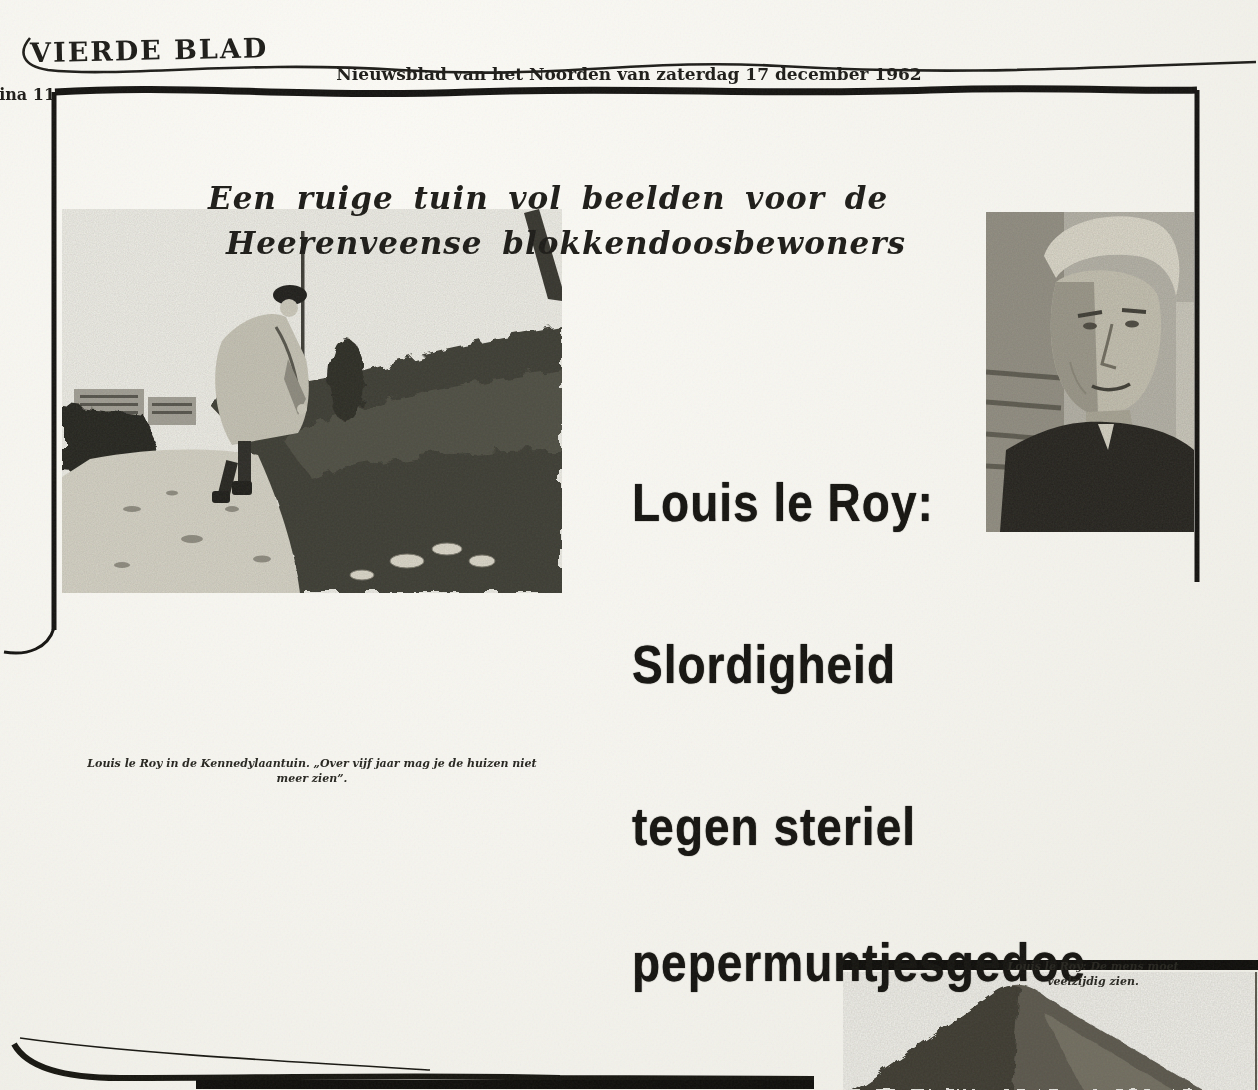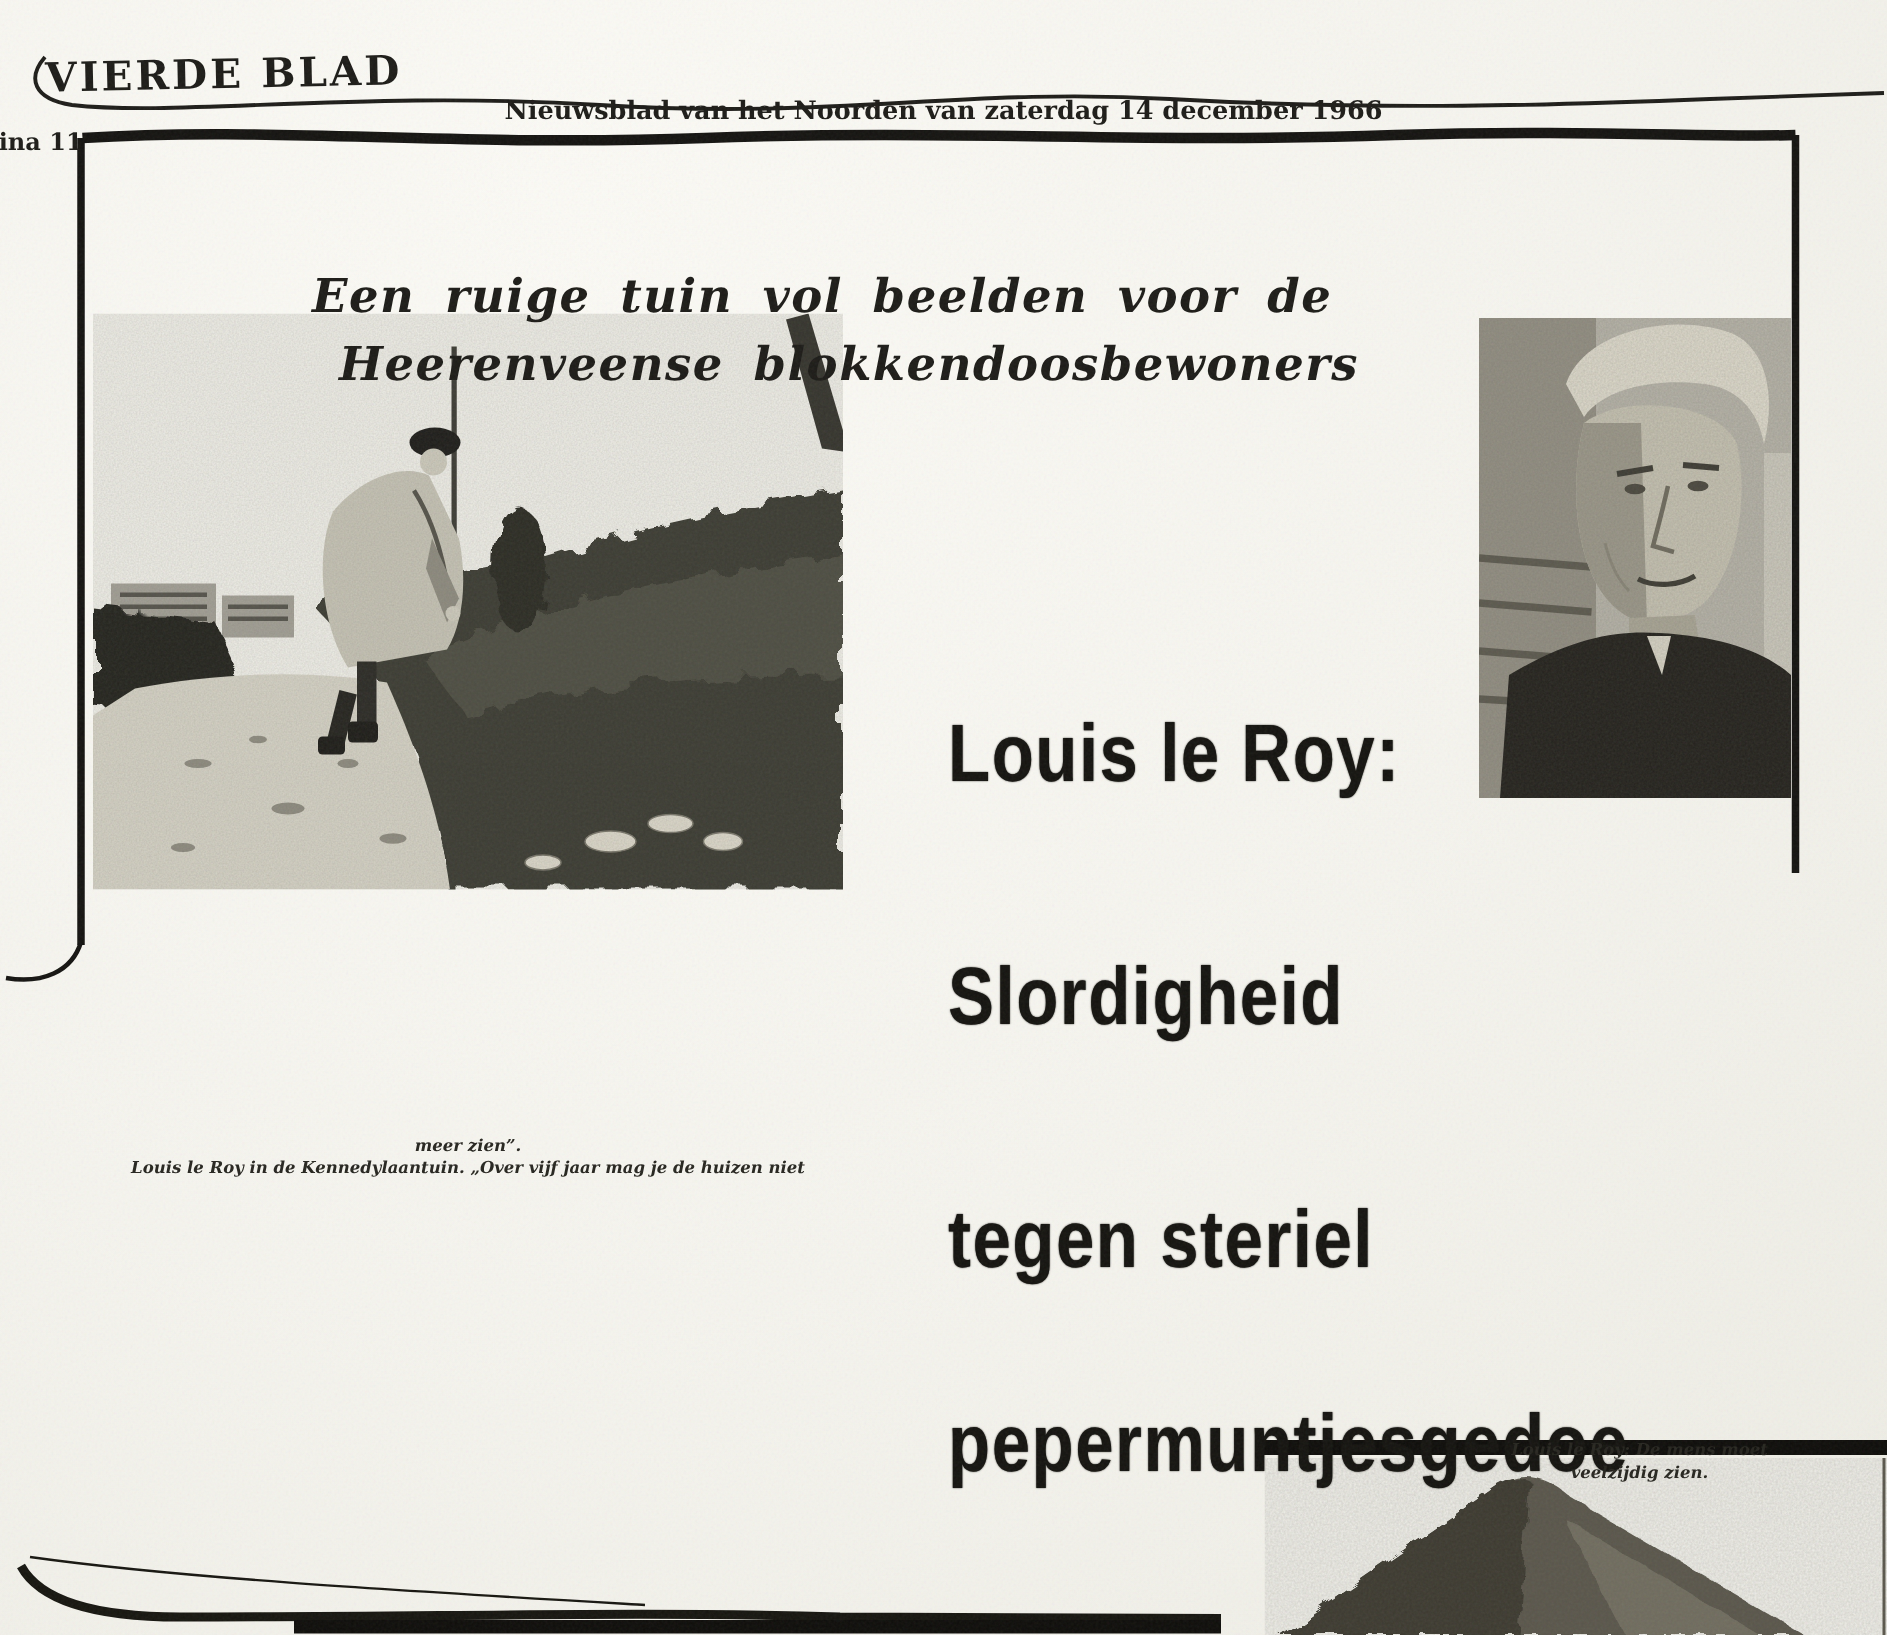--- a/index.html
+++ b/index.html
@@ -48,21 +48,21 @@
     <path d="M1197,90 L1197,582" fill="none" stroke="#141310" stroke-width="5"></path>
 
     <path d="M14,1044 C26,1066 60,1078 120,1078 C300,1078 420,1074 560,1078 L814,1079" fill="none" stroke="#16150f" stroke-width="6"></path>
     <path d="M20,1038 C120,1052 260,1060 430,1070" fill="none" stroke="#16150f" stroke-width="1.6"></path>
     <rect x="196" y="1080" width="618" height="9" fill="#0e0d0a"></rect>
 
     <rect x="840" y="960" width="418" height="10" fill="#0e0d0a"></rect>
   </svg>
 
   <div class="txt mh-left">VIERDE BLAD</div>
-  <div class="txt mh-center">Nieuwsblad van het Noorden van zaterdag 14 december 1966</div>
+  <div class="txt mh-center">Nieuwsblad van het Noorden van zaterdag 17 december 1962</div>
   <div class="txt mh-right">Pagina 11</div>
 
   <div class="txt kicker">
     <div>Een ruige tuin vol beelden voor de</div>
     <div style="padding-left:18px">Heerenveense blokkendoosbewoners</div>
   </div>
 
   <svg class="photo" style="left:62px;top:209px;" width="500" height="384" viewBox="0 0 500 384">
     <defs>
       <filter id="gr1" x="-10%" y="-10%" width="120%" height="120%">
@@ -127,22 +127,22 @@
       <circle cx="240" cy="200" r="5" fill="#cfccbe"></circle>
       <rect x="176" y="232" width="13" height="42" fill="#2a2924"></rect>
       <rect x="160" y="252" width="12" height="34" fill="#23221d" transform="rotate(14 166 269)"></rect>
       <rect x="170" y="272" width="20" height="14" rx="3" fill="#1b1a16"></rect>
       <rect x="150" y="282" width="18" height="12" rx="3" fill="#1b1a16"></rect>
     </g>
     <rect width="500" height="384" filter="url(#gr1)" opacity=".35"></rect>
   </svg>
 
   <div class="txt cap cap-left">
+    <div>Louis le Roy in de Kennedylaantuin. „Over vijf jaar mag je de huizen niet</div>
     <div>meer zien”.</div>
-    <div>Louis le Roy in de Kennedylaantuin. „Over vijf jaar mag je de huizen niet</div>
   </div>
 
   <div class="txt hl-line hl-0">Louis le Roy:</div>
   <div class="txt hl-line hl-1">Slordigheid</div>
   <div class="txt hl-line hl-2">tegen steriel</div>
   <div class="txt hl-line hl-3">pepermuntjesgedoe</div>
 
   <svg class="photo" style="left:986px;top:212px;" width="208" height="320" viewBox="0 0 208 320">
     <defs>
       <filter id="gr2" x="-10%" y="-10%" width="120%" height="120%">

